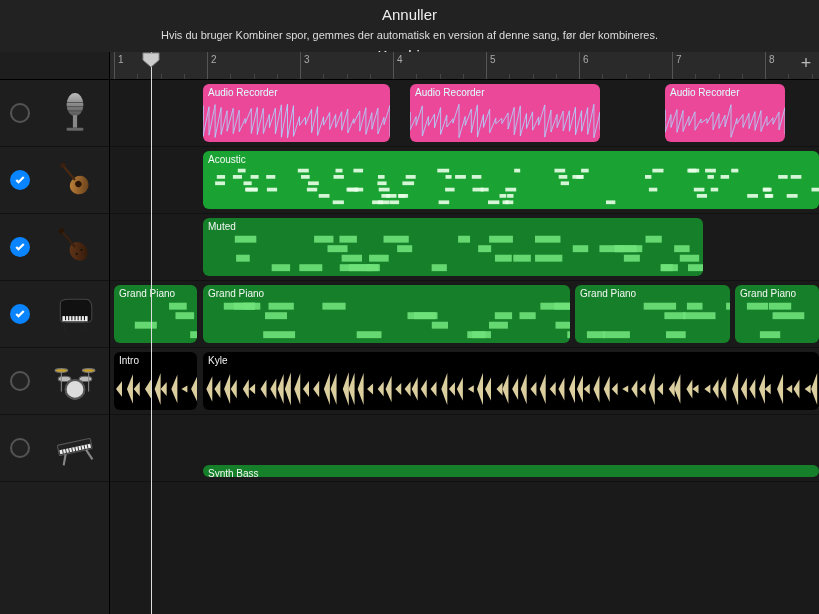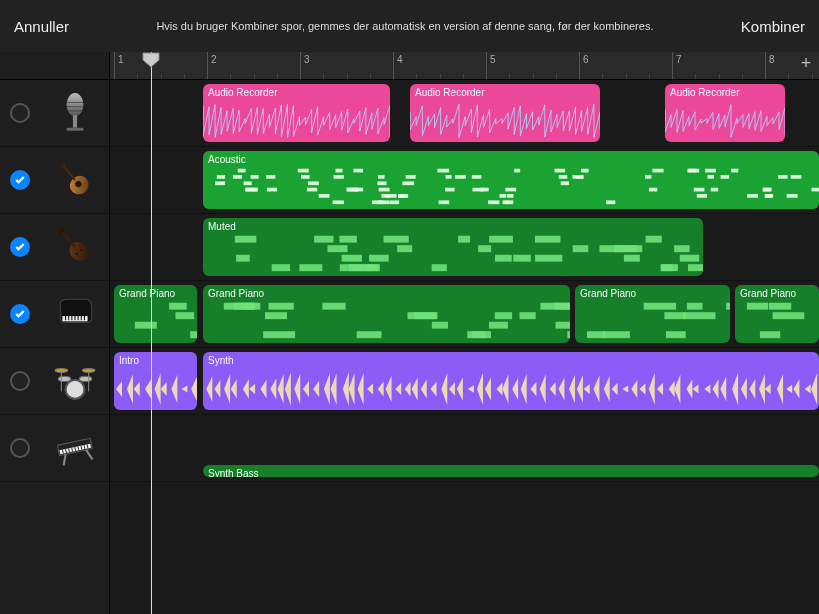--- a/index.html
+++ b/index.html
@@ -1,17 +1,17 @@
 <!DOCTYPE html>
 <html><head>
 <meta charset="utf-8">
 <style>
   * { box-sizing: border-box; margin: 0; padding: 0; }
   html, body { width: 819px; height: 614px; background:#1a1a1a; font-family: -apple-system, Helvetica, Arial, sans-serif; overflow:hidden; color:#ccc; }
-  .topbar { height:52px; display:flex; align-items:center; justify-content:space-between; padding:0 10px; background:#222; }
+  .topbar { height:52px; display:flex; align-items:center; justify-content:space-between; padding:0 10px; background:#222;flex-direction:column; }
   .topbar .msg { flex:1; text-align:center; font-size:11px; color:#ddd; padding:0 8px; }
   .topbar .btn { font-size:15px; color:#eee; cursor:pointer; padding:6px 4px; }
   .main { position:relative; height:562px; display:flex; }
   .sidebar { width:110px; background:#1e1e1e; border-right:1px solid #000; }
   .track-head { height:67px; border-bottom:1px solid #111; display:flex; align-items:center; position:relative; }
   .track-head .chkwrap { width:40px; display:flex; align-items:center; justify-content:center; }
   .chk { width:20px; height:20px; border-radius:50%; border:2px solid #555; background:#222; display:flex; align-items:center; justify-content:center; cursor:pointer; }
   .chk.on { background:#0a84ff; border-color:#0a84ff; }
   .chk.on svg { display:block; }
   .chk svg { display:none; width:12px; height:12px; fill:none; stroke:#fff; stroke-width:3; }
@@ -22,21 +22,21 @@
   .ruler .bar { position:absolute; top:0; bottom:0; border-left:1px solid #555; font-size:10px; color:#aaa; padding-left:3px; padding-top:2px; }
   .ruler .tick { position:absolute; bottom:0; height:5px; border-left:1px solid #444; }
   .addbtn { position:absolute; right:4px; top:4px; width:18px; height:18px; color:#bbb; font-size:18px; line-height:14px; text-align:center; cursor:pointer; }
   .lane { height:67px; border-bottom:1px solid #111; position:relative; }
   .region { position:absolute; top:4px; bottom:4px; border-radius:6px; overflow:hidden; }
   .region .label { font-size:10px; padding:3px 5px; color:rgba(255,255,255,0.95); white-space:nowrap; }
   .region.audio { background:#ec4899; }
   .region.audio .label { color:#dff; }
   .region.midi { background:#1aa332; }
   .region.midi.dark { background:#167f2a; }
-  .region.drum { background:#8b5cf6; }
+  .region.drum { background:#000000; }
   .region .wave { position:absolute; left:0; right:0; bottom:4px; height:34px; }
   .region .notes { position:absolute; left:0; right:0; top:16px; bottom:4px; }
   .playhead-line { position:absolute; top:0; bottom:0; width:1px; background:#ddd; z-index:5; }
   .playhead-handle { position:absolute; top:0; width:18px; height:16px; margin-left:-9px; z-index:6; }
   .ruler-spacer{height:28px;border-bottom:1px solid #000;background:#2a2a2a00;}
 </style>
 </head>
 <body>
 
 <div class="topbar">
@@ -406,21 +406,21 @@
                 <path d="M19.726491769547323 17 L25.726491769547323 9.630651577503428 L25.726491769547323 24.36934842249657 Z" fill="#f4e6b0" opacity="0.9"></path>
                 <path d="M31.014797668038405 17 L37.014797668038405 7.440123456790122 L37.014797668038405 26.559876543209878 Z" fill="#f4e6b0" opacity="0.9"></path>
                 <path d="M40.61997599451303 17 L46.61997599451303 1.06605624142661 L46.61997599451303 32.93394375857339 Z" fill="#f4e6b0" opacity="0.9"></path>
                 <path d="M46.66548353909465 17 L52.66548353909465 9.984993141289436 L52.66548353909465 24.015006858710564 Z" fill="#f4e6b0" opacity="0.9"></path>
                 <path d="M57.34885116598079 17 L63.34885116598079 2.7994032921810685 L63.34885116598079 31.20059670781893 Z" fill="#f4e6b0" opacity="0.9"></path>
                 <path d="M67.38612825788752 17 L73.38612825788752 13.59323731138546 L73.38612825788752 20.406762688614542 Z" fill="#f4e6b0" opacity="0.9"></path>
                 <path d="M77.12299382716049 17 L83.12299382716049 4.420816186556928 L83.12299382716049 29.579183813443073 Z" fill="#f4e6b0" opacity="0.9"></path>
               </svg></div>
           </div>
           <div class="region drum" style="left: 93px; width: 616px;">
-            <div class="label">Synth</div>
+            <div class="label">Kyle</div>
             <div class="wave"><svg viewBox="0 0 616 34" preserveAspectRatio="none" width="100%" height="100%">
                 <path d="M3.312534293552812 17 L9.312534293552812 4.329053497942388 L9.312534293552812 29.67094650205761 Z" fill="#f4e6b0" opacity="0.9"></path>
                 <path d="M11.396289235858951 17 L17.39628923585895 8.113010973936898 L17.39628923585895 25.8869890260631 Z" fill="#f4e6b0" opacity="0.9"></path>
                 <path d="M21.105558581457274 17 L27.105558581457274 2.0047873799725657 L27.105558581457274 31.995212620027434 Z" fill="#f4e6b0" opacity="0.9"></path>
                 <path d="M27.74898430565642 17 L33.74898430565642 7.495740740740741 L33.74898430565642 26.504259259259257 Z" fill="#f4e6b0" opacity="0.9"></path>
                 <path d="M39.820393568950216 17 L45.820393568950216 7.292043895747598 L45.820393568950216 26.707956104252403 Z" fill="#f4e6b0" opacity="0.9"></path>
                 <path d="M46.109909828128785 17 L52.109909828128785 11.803573388203016 L52.109909828128785 22.196426611796984 Z" fill="#f4e6b0" opacity="0.9"></path>
                 <path d="M57.481730614056325 17 L63.481730614056325 7.7661316872427975 L63.481730614056325 26.233868312757203 Z" fill="#f4e6b0" opacity="0.9"></path>
                 <path d="M67.31857197611555 17 L73.31857197611555 6.597002743484223 L73.31857197611555 27.402997256515775 Z" fill="#f4e6b0" opacity="0.9"></path>
                 <path d="M74.6327795933188 17 L80.6327795933188 2.0838408779149535 L80.6327795933188 31.91615912208505 Z" fill="#f4e6b0" opacity="0.9"></path>

